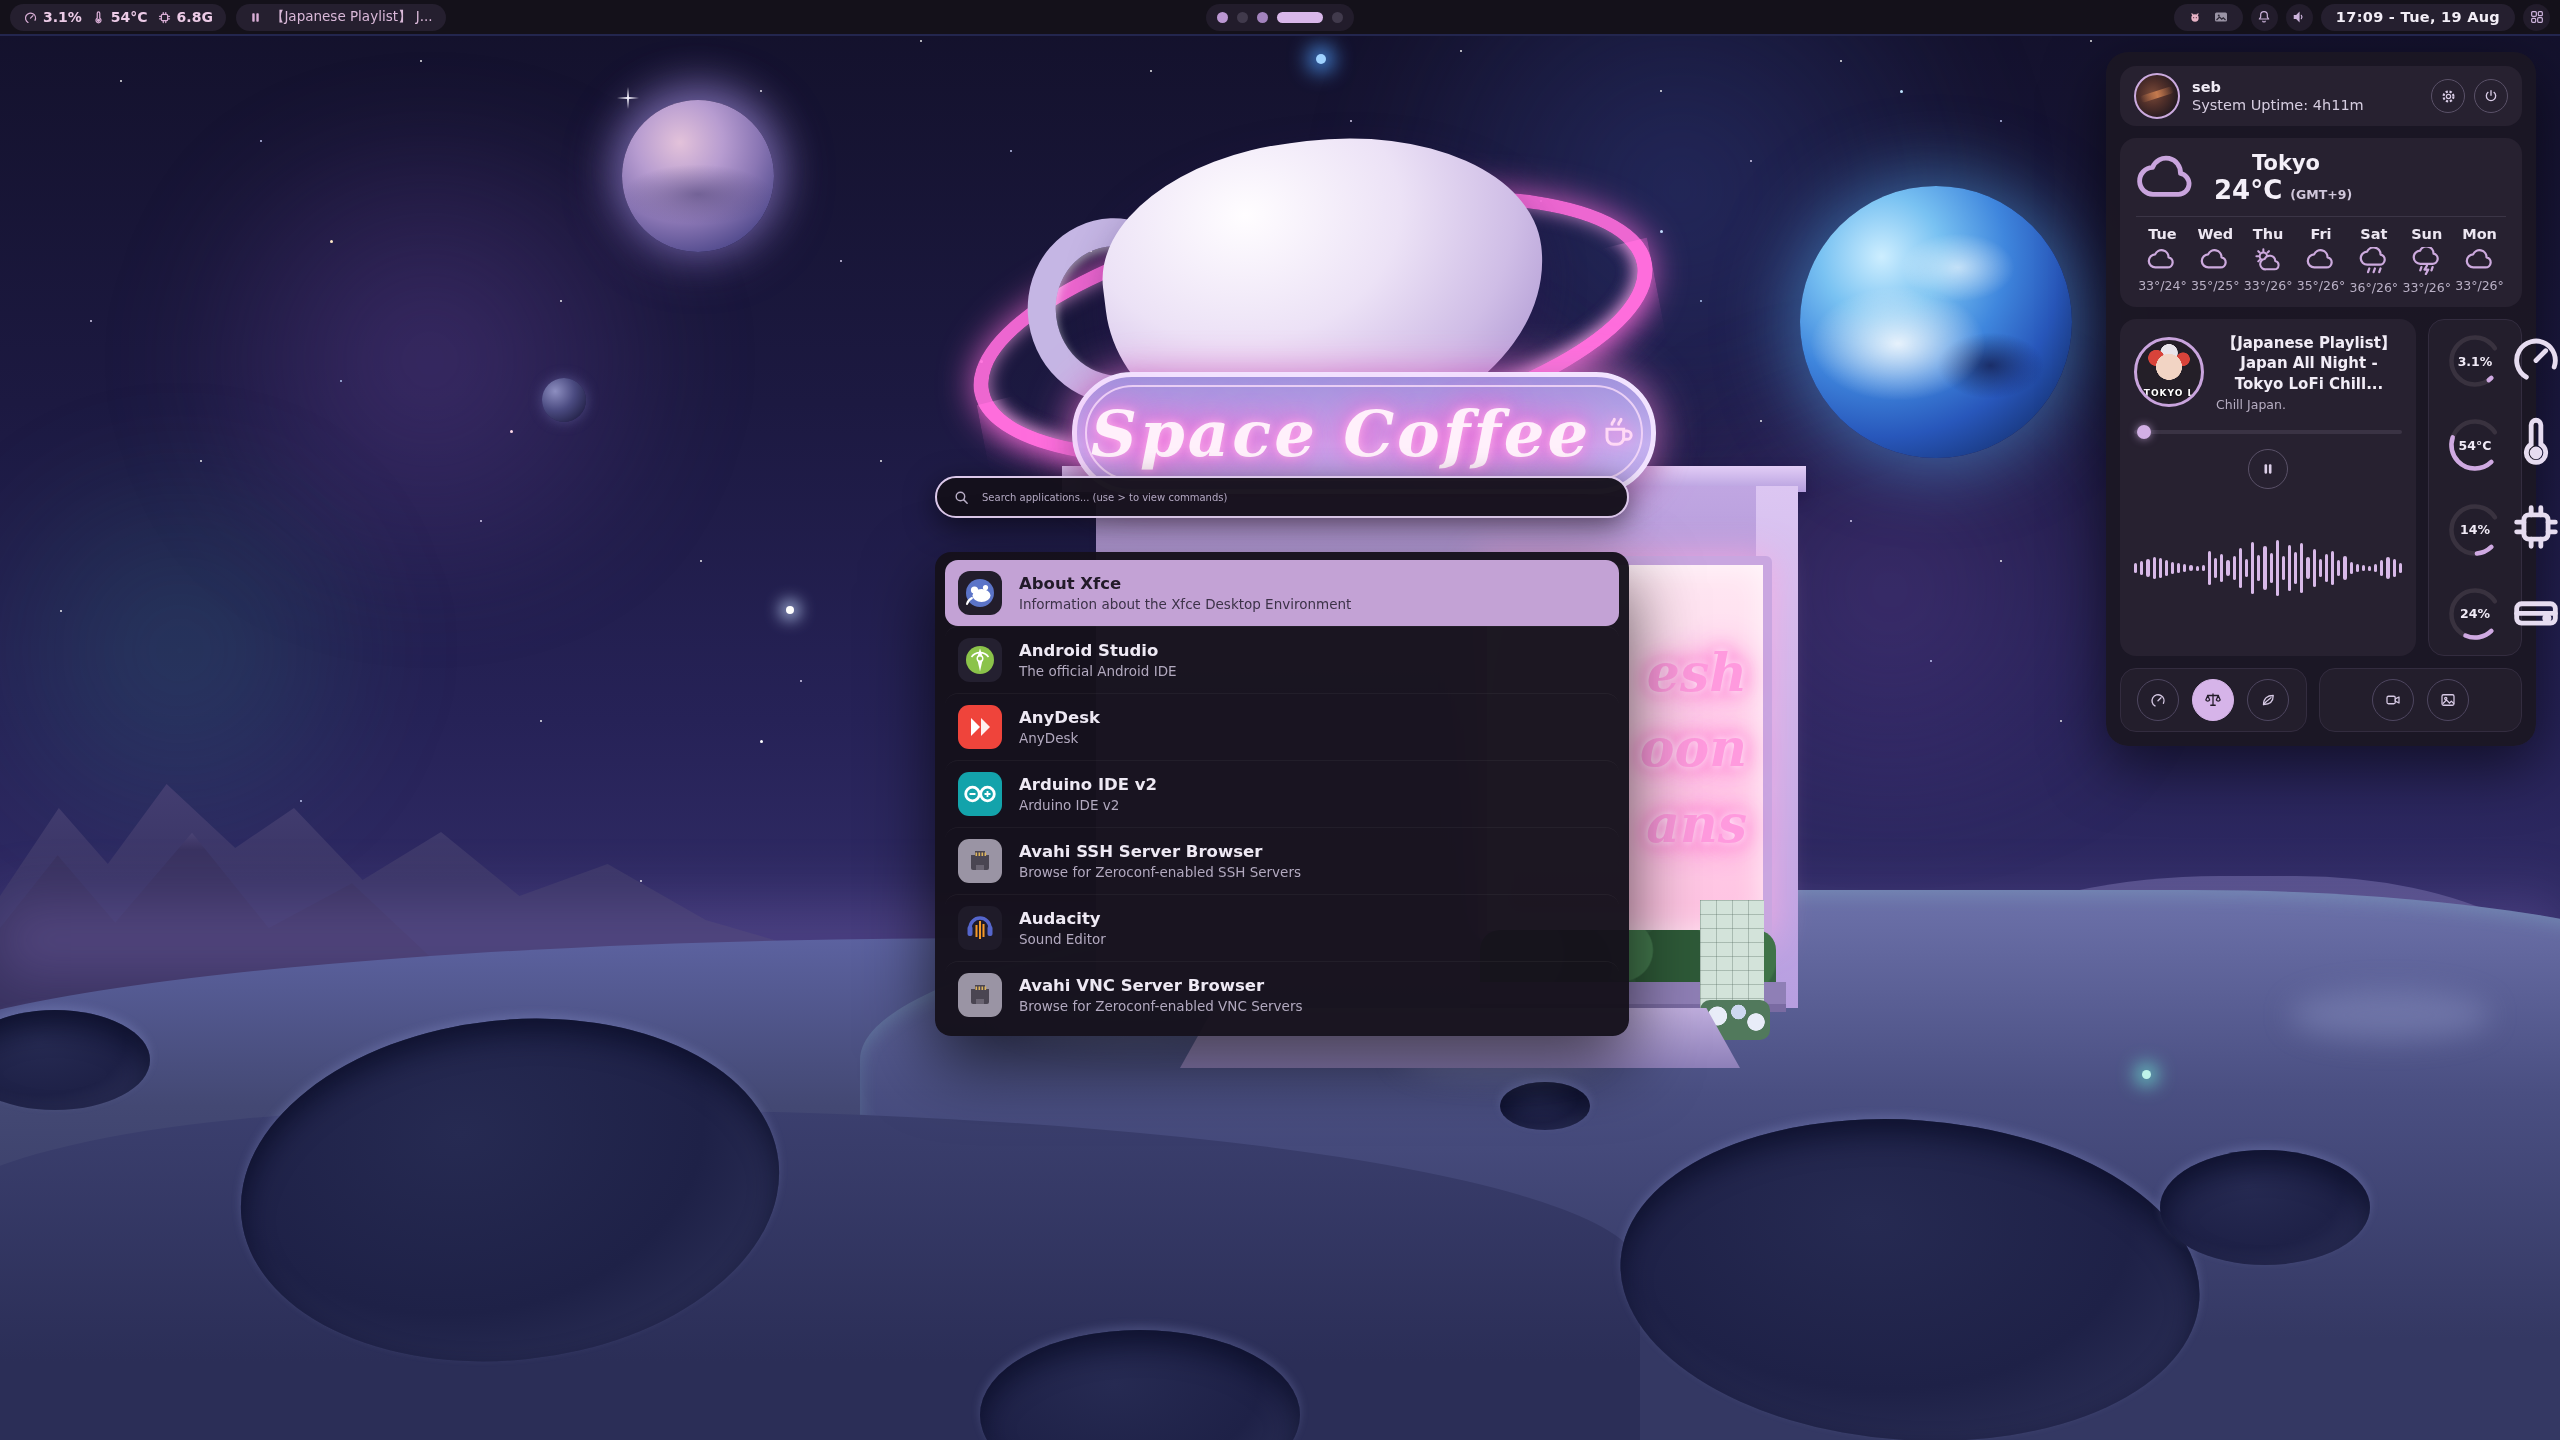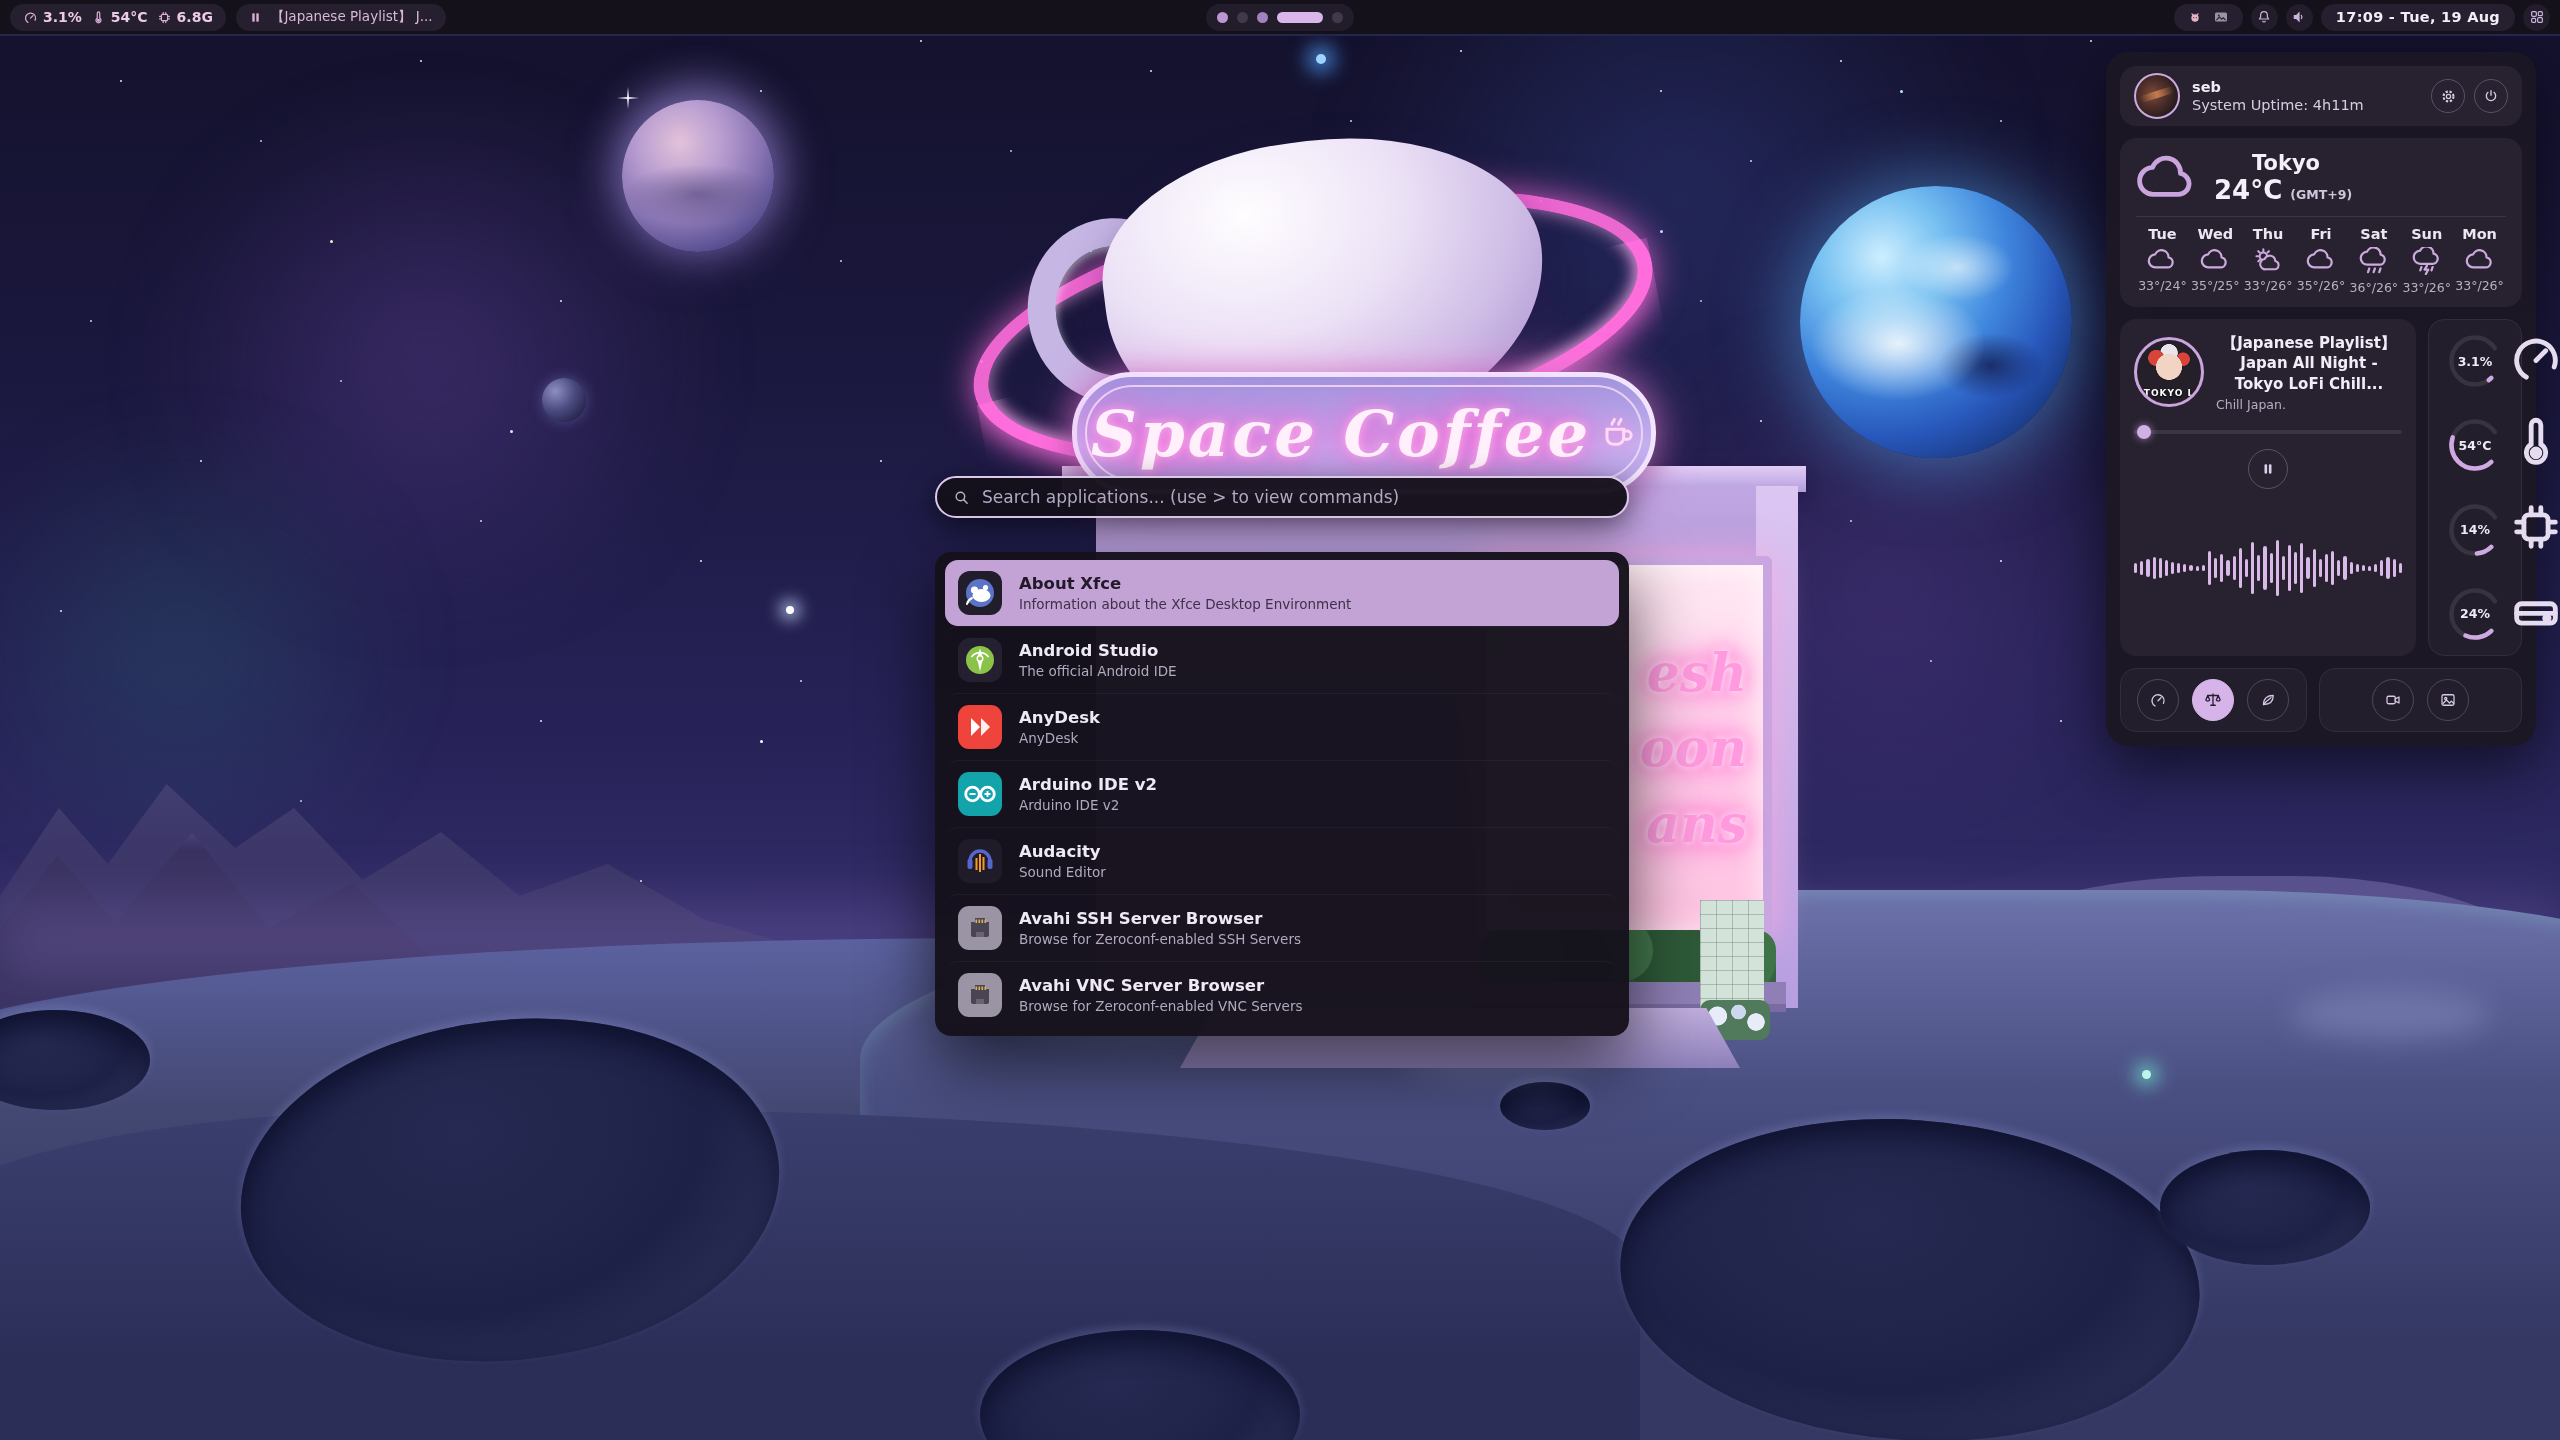--- a/index.html
+++ b/index.html
@@ -149,21 +149,21 @@
   .tb-right{margin-left:auto;display:flex;align-items:center;gap:8px;margin-right:10px;}
   .tb-btn{width:27px;height:27px;border-radius:50%;background:#221c2b;display:flex;align-items:center;justify-content:center;color:#cdb4dc;}
   .clock-pill{height:27px;display:flex;align-items:center;padding:0 15px;border-radius:14px;background:#251f2f;
     color:#f2edf6;font-size:14.5px;font-weight:bold;letter-spacing:.3px;}
 
   
   .launcher{position:absolute;left:935px;top:476px;width:694px;z-index:40;}
   .searchbox{display:flex;align-items:center;gap:10px;height:42px;border-radius:21px;
     background:rgba(20,16,26,.96);border:2px solid #dcc8ea;padding:0 16px;box-sizing:border-box;
     box-shadow:0 8px 30px rgba(0,0,0,.55);color:#b9aec6;}
-  .searchbox input{flex:1;background:transparent;border:none;outline:none;color:#4d7c0f;font-size:17px;
+  .searchbox input{flex:1;background:transparent;border:none;outline:none;color:#4d7c0f;font-size:10px;
     font-family:"DejaVu Sans","Liberation Sans",sans-serif;}
   .searchbox input::placeholder{color:#b3a8c2;}
   .applist{margin-top:34px;background:rgba(21,17,27,.97);border-radius:16px;padding:8px 10px;
     box-shadow:0 26px 70px rgba(0,0,0,.65);}
   .app-row{display:flex;align-items:center;gap:16px;height:66px;padding:0 12px;border-radius:13px;}
   .app-row + .app-row{border-top:1px solid rgba(255,255,255,.045);align-items:center;}
   .app-row.selected{background:#c3a2d5;border-top-color:transparent;}
   .app-icon{width:46px;height:46px;flex:0 0 46px;}
   .app-texts{display:flex;flex-direction:column;gap:3px;min-width:0;}
   .app-title{font-size:16.5px;font-weight:bold;color:#eee9f4;}
@@ -470,52 +470,52 @@
               <circle cx="30.5" cy="23" r="6.8" fill="none" stroke="#fff" stroke-width="2.8"></circle>
               <path d="M12.5 23h6M30.5 20v6M27.5 23h6" stroke="#fff" stroke-width="1.8"></path>
             </svg></span>
           <span class="app-texts">
             <span class="app-title">Arduino IDE v2</span>
             <span class="app-desc">Arduino IDE v2</span>
           </span>
         </div>
         <div class="app-row">
           <span class="app-icon"><svg width="46" height="46" viewBox="0 0 46 46">
-              <rect x="1" y="1" width="44" height="44" rx="11" fill="#1f1b29"></rect>
-              <path d="M13 23a10 10 0 0 1 20 0" stroke="#5566cc" stroke-width="3.4" fill="none"></path>
-              <rect x="10.5" y="21" width="5" height="10" rx="2" fill="#5566cc"></rect>
-              <rect x="30.5" y="21" width="5" height="10" rx="2" fill="#5566cc"></rect>
-              <g fill="#f59a28">
-                <rect x="18.5" y="20" width="2" height="12"></rect>
-                <rect x="22" y="16" width="2" height="18"></rect>
-                <rect x="25.5" y="19" width="2" height="13"></rect>
-              </g>
-            </svg></span>
-          <span class="app-texts">
-            <span class="app-title">Audacity</span>
-            <span class="app-desc">Sound Editor</span>
-          </span>
-        </div>
-        <div class="app-row">
-          <span class="app-icon"><svg width="46" height="46" viewBox="0 0 46 46">
               <rect x="1" y="1" width="44" height="44" rx="11" fill="#91. "></rect>
               <rect x="1" y="1" width="44" height="44" rx="11" fill="#9a94a4"></rect>
               <path d="M14 17h18v13a2 2 0 0 1-2 2H16a2 2 0 0 1-2-2z" fill="#4a4552"></path>
               <path d="M18 17v-4h10v4" fill="#4a4552"></path>
               <g fill="#dcb35c">
                 <rect x="18.5" y="14.5" width="1.6" height="3.5"></rect>
                 <rect x="21.5" y="14.5" width="1.6" height="3.5"></rect>
                 <rect x="24.5" y="14.5" width="1.6" height="3.5"></rect>
                 <rect x="27.5" y="14.5" width="1.6" height="3.5"></rect>
               </g>
               <rect x="19" y="27" width="8" height="5" fill="#6a6472"></rect>
             </svg></span>
           <span class="app-texts">
             <span class="app-title">Avahi SSH Server Browser</span>
             <span class="app-desc">Browse for Zeroconf-enabled SSH Servers</span>
+          </span>
+        </div>
+        <div class="app-row">
+          <span class="app-icon"><svg width="46" height="46" viewBox="0 0 46 46">
+              <rect x="1" y="1" width="44" height="44" rx="11" fill="#1f1b29"></rect>
+              <path d="M13 23a10 10 0 0 1 20 0" stroke="#5566cc" stroke-width="3.4" fill="none"></path>
+              <rect x="10.5" y="21" width="5" height="10" rx="2" fill="#5566cc"></rect>
+              <rect x="30.5" y="21" width="5" height="10" rx="2" fill="#5566cc"></rect>
+              <g fill="#f59a28">
+                <rect x="18.5" y="20" width="2" height="12"></rect>
+                <rect x="22" y="16" width="2" height="18"></rect>
+                <rect x="25.5" y="19" width="2" height="13"></rect>
+              </g>
+            </svg></span>
+          <span class="app-texts">
+            <span class="app-title">Audacity</span>
+            <span class="app-desc">Sound Editor</span>
           </span>
         </div>
         <div class="app-row">
           <span class="app-icon"><svg width="46" height="46" viewBox="0 0 46 46">
               <rect x="1" y="1" width="44" height="44" rx="11" fill="#91. "></rect>
               <rect x="1" y="1" width="44" height="44" rx="11" fill="#9a94a4"></rect>
               <path d="M14 17h18v13a2 2 0 0 1-2 2H16a2 2 0 0 1-2-2z" fill="#4a4552"></path>
               <path d="M18 17v-4h10v4" fill="#4a4552"></path>
               <g fill="#dcb35c">
                 <rect x="18.5" y="14.5" width="1.6" height="3.5"></rect>

